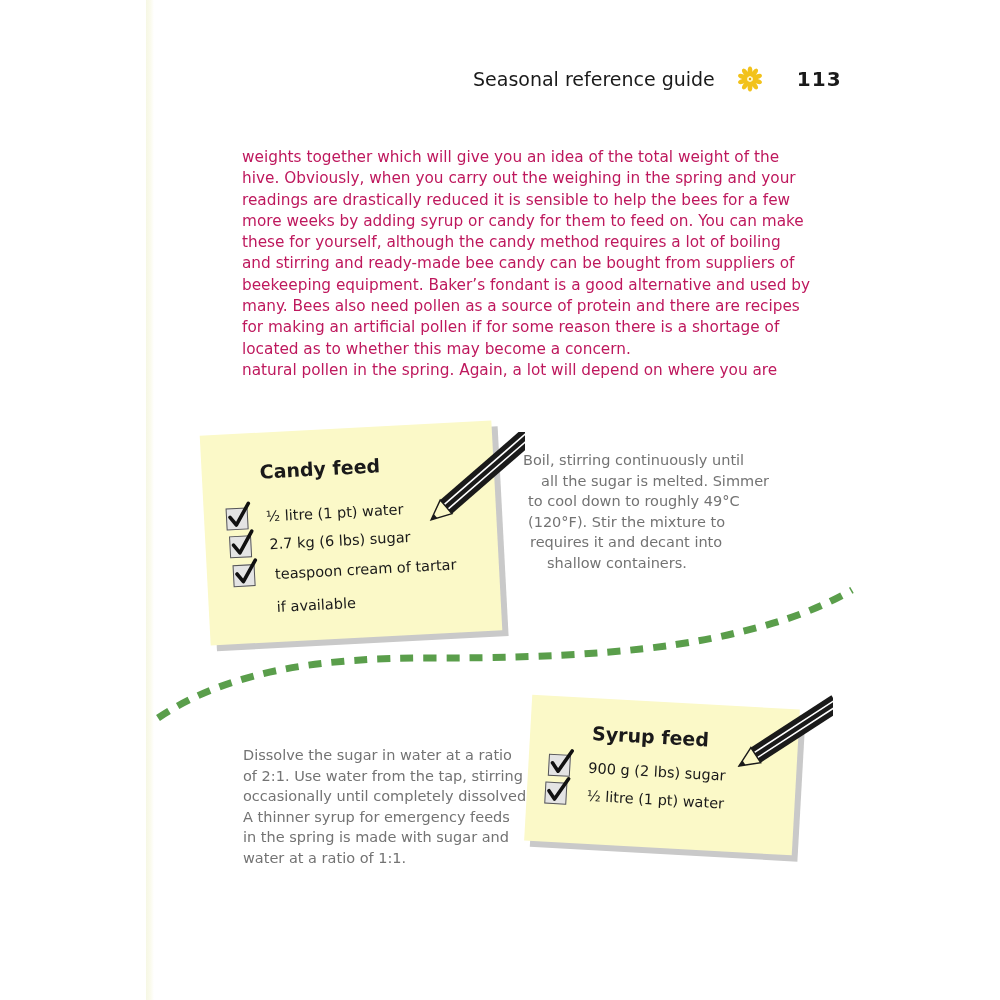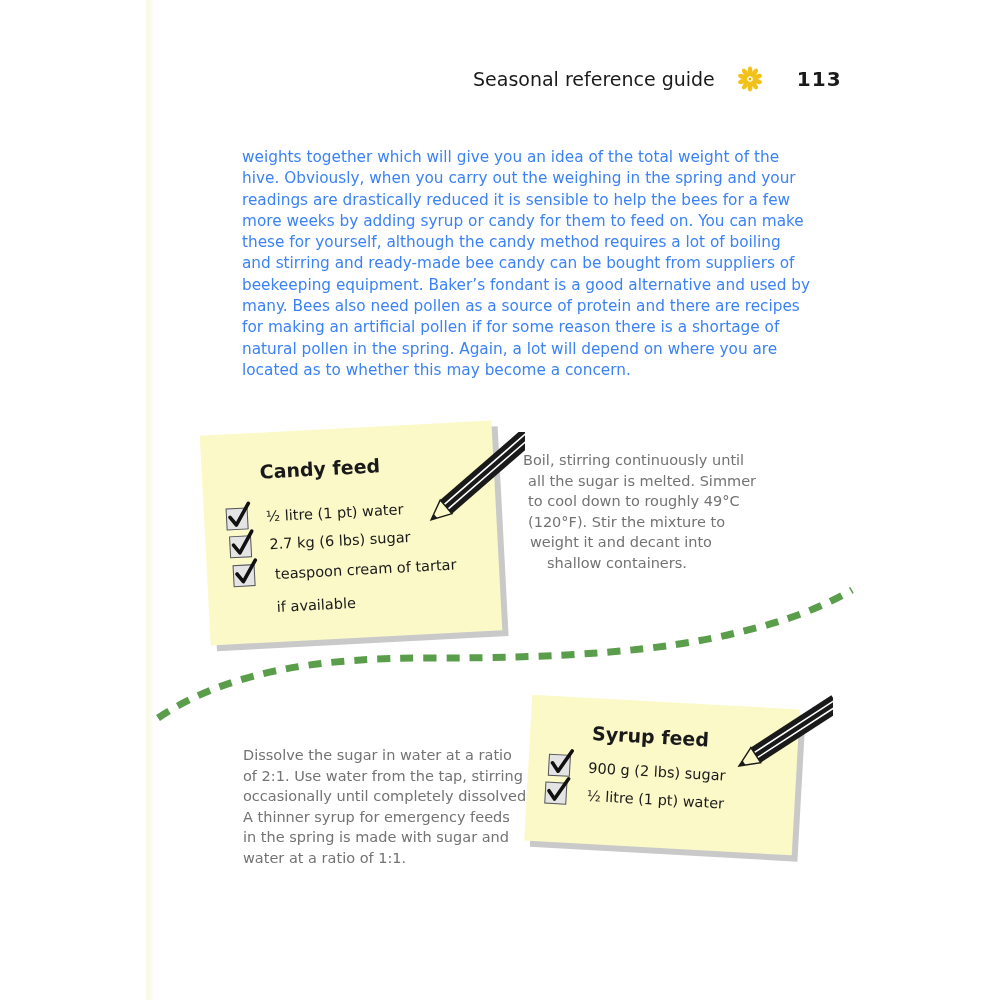--- a/index.html
+++ b/index.html
@@ -15,21 +15,21 @@
     .running-head {
       position: absolute; top: 66px; left: 473px;
       display: flex; align-items: center; gap: 22px;
       font-size: 19px; color: #1a1a1a;
     }
     .running-head .flower { width: 26px; height: 26px; }
     .running-head .pageno { font-weight: bold; font-size: 20px; margin-left: 12px; letter-spacing: 1px; }
 
     .body-text {
       position: absolute; left: 242px; top: 147px; width: 540px;
-      font-size: 15.3px; line-height: 21.3px; color: #3b82f6;
+      font-size: 15.3px; line-height: 21.3px; color: #be185d;
     }
     .body-text .line { white-space: nowrap; display: block; }
 
     .note {
       position: absolute; background: #fbf9c8;
       box-shadow: 6px 6px 0 #c9c9c9;
     }
     .note-candy {
       left: 205px; top: 428px; width: 292px; height: 210px;
       transform: rotate(-3deg);
@@ -84,22 +84,22 @@
 <div class="body-text">
   <span class="line">weights together which will give you an idea of the total weight of the</span>
   <span class="line">hive. Obviously, when you carry out the weighing in the spring and your</span>
   <span class="line">readings are drastically reduced it is sensible to help the bees for a few</span>
   <span class="line">more weeks by adding syrup or candy for them to feed on. You can make</span>
   <span class="line">these for yourself, although the candy method requires a lot of boiling</span>
   <span class="line">and stirring and ready-made bee candy can be bought from suppliers of</span>
   <span class="line">beekeeping equipment. Baker’s fondant is a good alternative and used by</span>
   <span class="line">many. Bees also need pollen as a source of protein and there are recipes</span>
   <span class="line">for making an artificial pollen if for some reason there is a shortage of</span>
+  <span class="line">located as to whether this may become a concern.</span>
   <span class="line">natural pollen in the spring. Again, a lot will depend on where you are</span>
-  <span class="line">located as to whether this may become a concern.</span>
 </div>
 
 <svg class="wave" width="1000" height="1000" viewBox="0 0 1000 1000">
   <path d="M158 718 C 230 670, 320 658, 430 658 C 560 658, 660 652, 740 632 C 790 620, 820 608, 852 590" fill="none" stroke="#5a9e4b" stroke-width="7" stroke-dasharray="13 10"></path>
 </svg>
 
 <div class="note note-candy">
   <div class="note-title" style="left:58px; top:28px;">Candy feed</div>
 
   <div class="chk" style="left:22px; top:74px;">
@@ -130,24 +130,24 @@
     <rect x="20" y="-9" width="110" height="18" fill="#1a1a1a"></rect>
     <line x1="20" y1="-3" x2="130" y2="-3" stroke="#fff" stroke-width="1.6"></line>
     <line x1="20" y1="3" x2="130" y2="3" stroke="#fff" stroke-width="1.6"></line>
     <polygon points="0,0 20,-9 20,9" fill="#fbf9c8" stroke="#1a1a1a" stroke-width="1.4"></polygon>
     <polygon points="0,0 6,-2.7 6,2.7" fill="#1a1a1a"></polygon>
   </g>
 </svg>
 
 <div class="side-text" style="left:523px; top:450px;">
   <span class="line" style="margin-left:0px;">Boil, stirring continuously until</span>
-  <span class="line" style="margin-left:5px;">all the sugar is melted. Simmer</span>
+  <span class="line" style="margin-left:18px;">all the sugar is melted. Simmer</span>
   <span class="line" style="margin-left:5px;">to cool down to roughly 49°C</span>
   <span class="line" style="margin-left:5px;">(120°F). Stir the mixture to</span>
-  <span class="line" style="margin-left:7px;">weight it and decant into</span>
+  <span class="line" style="margin-left:7px;">requires it and decant into</span>
   <span class="line" style="margin-left:24px;">shallow containers.</span>
 </div>
 
 <div class="side-text" style="left:243px; top:745px;">
   <span class="line">Dissolve the sugar in water at a ratio</span>
   <span class="line">of 2:1. Use water from the tap, stirring</span>
   <span class="line">occasionally until completely dissolved.</span>
   <span class="line">A thinner syrup for emergency feeds</span>
   <span class="line">in the spring is made with sugar and</span>
   <span class="line">water at a ratio of 1:1.</span>

